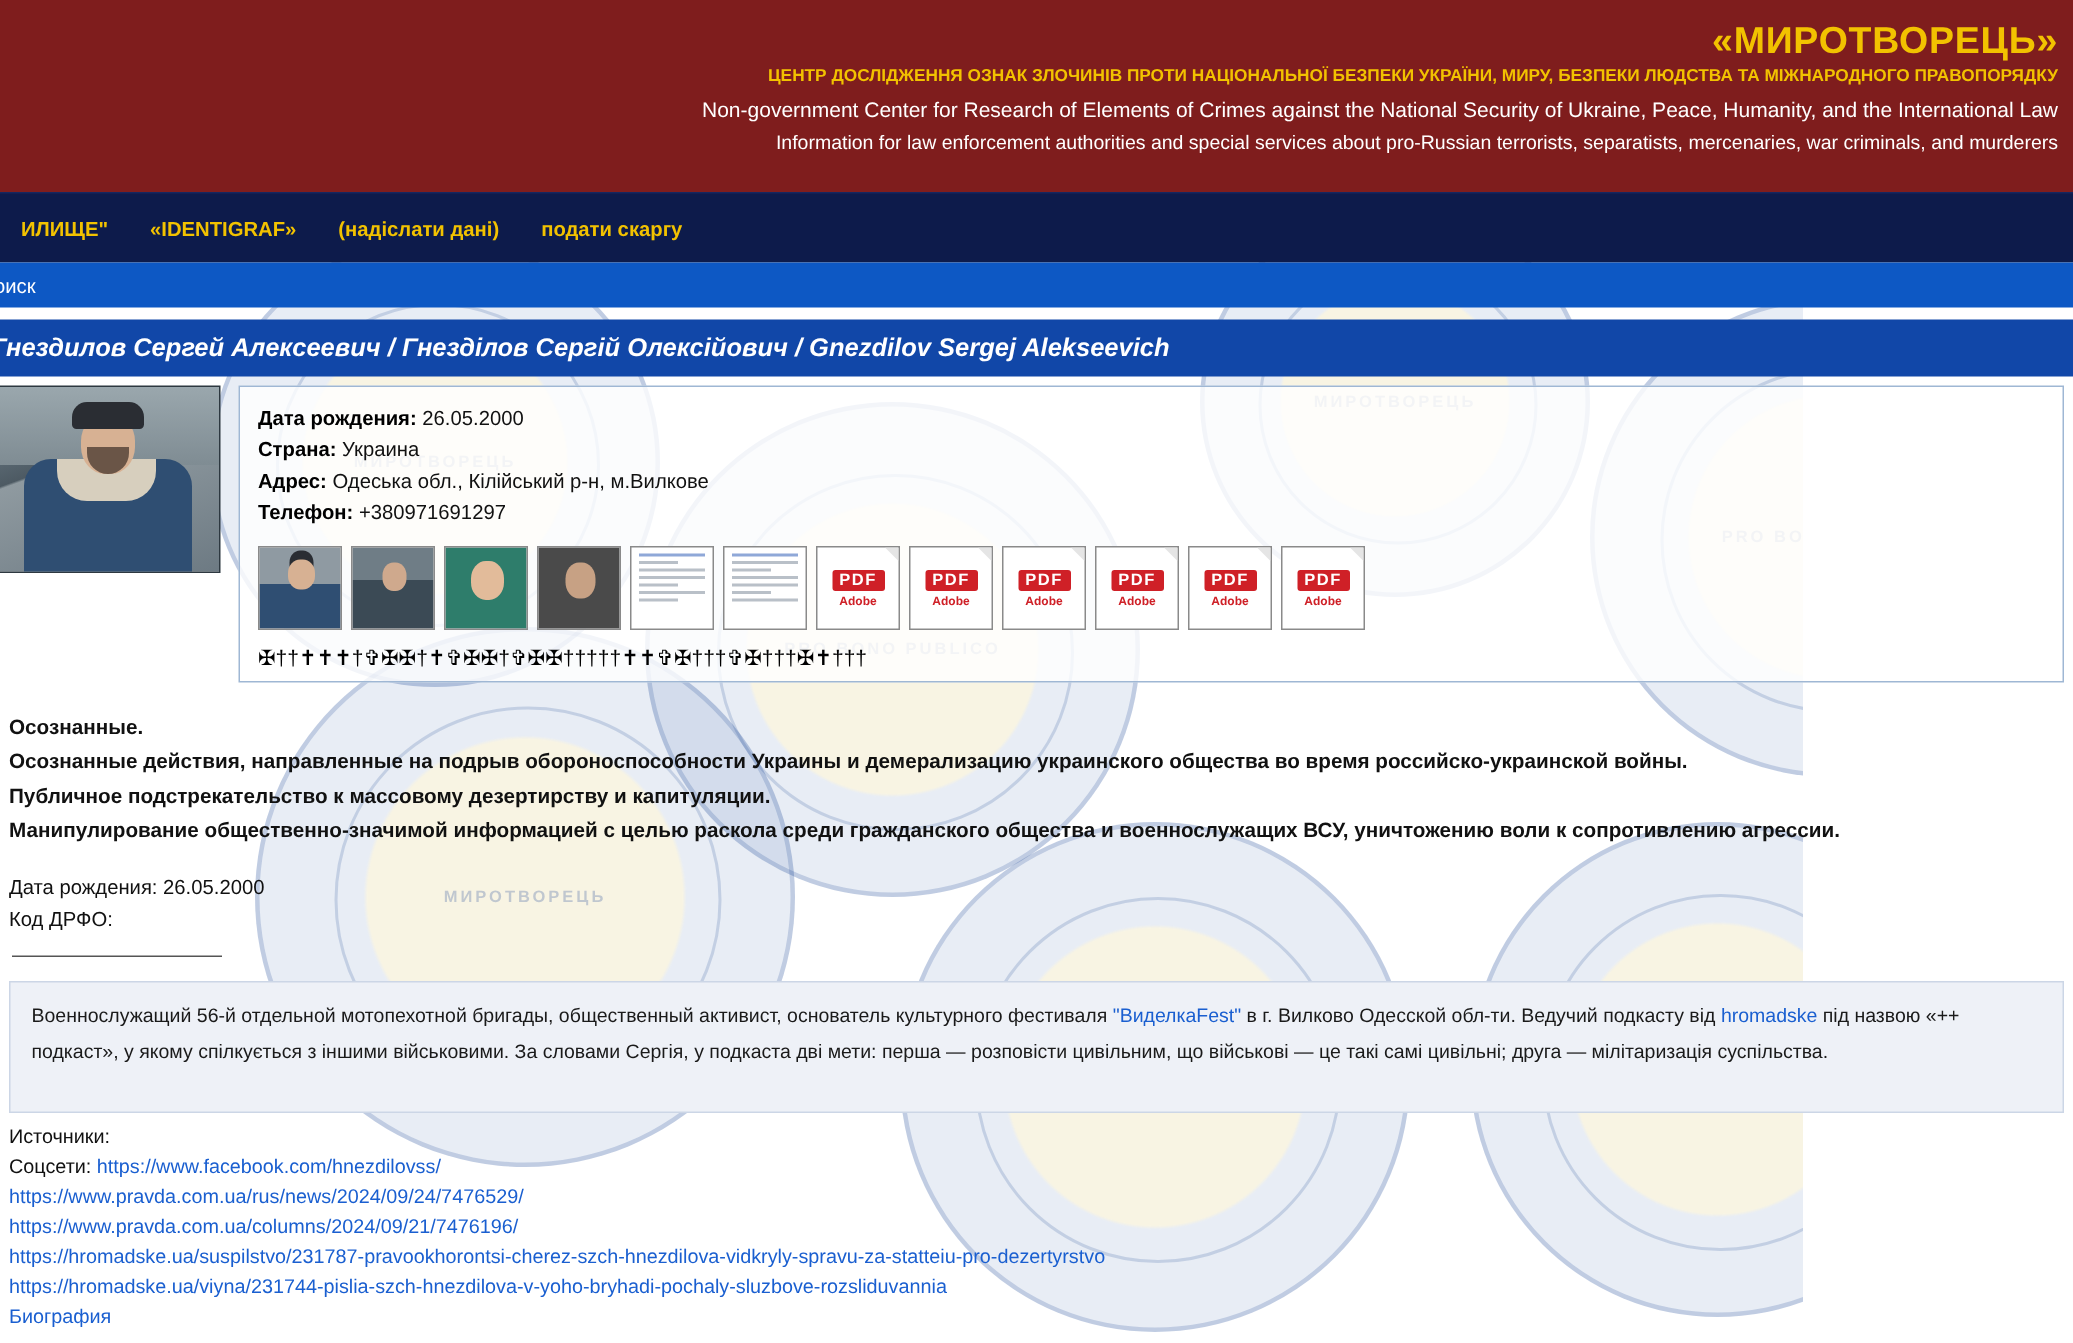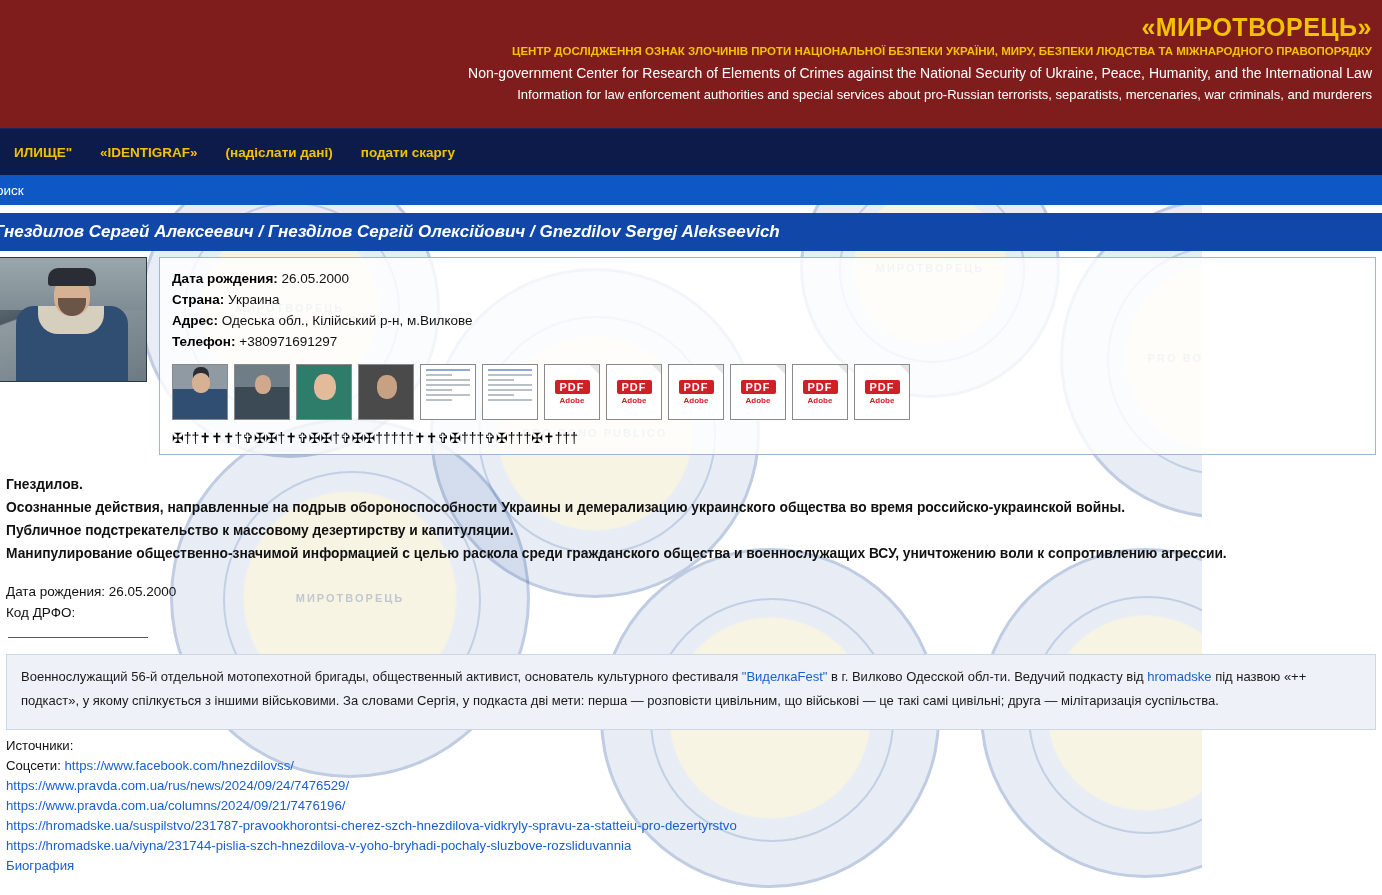--- a/index.html
+++ b/index.html
@@ -297,21 +297,21 @@
     margin: 14px 0 0 2px;
   }
 
   
   .bio-box {
     position: relative;
     z-index: 2;
     margin: 16px 6px 0 6px;
     background: #eef1f7;
     border: 1px solid #ccd6e6;
-    padding: 10px 14px 16px 14px;
+    padding: 10px 14px 28px 14px;
     font-size: 13px;
     color: #1a1a1a;
     line-height: 24px;
   }
   .bio-box a { color: #1a5fd0; text-decoration: none; }
 
   
   .links-block {
     position: relative;
     z-index: 2;
@@ -453,21 +453,21 @@
           <div class="pdf-badge">PDF</div>
           <div class="pdf-sub">Adobe</div>
         </div>
       </div>
 
       <div class="crosses">✠††✝✝✝†✞✠✠†✝✞✠✠†✞✠✠†††††✝✝✞✠†††✞✠†††✠✝†††</div>
     </div>
   </div>
 
   <div class="accusations">
-    <div class="acc-line">Гнездилов.</div>
+    <div class="acc-line">Осознанные.</div>
     <div class="acc-line">Осознанные действия, направленные на подрыв обороноспособности Украины и демерализацию украинского общества во время российско-украинской войны.</div>
     <div class="acc-line">Публичное подстрекательство к массовому дезертирству и капитуляции.</div>
     <div class="acc-line">Манипулирование общественно-значимой информацией с целью раскола среди гражданского общества и военнослужащих ВСУ, уничтожению воли к сопротивлению агрессии.</div>
   </div>
 
   <div class="birth-block">
     <div class="birth-line">Дата рождения: 26.05.2000</div>
     <div class="birth-line">Код ДРФО:</div>
     <div class="hr-short"></div>
   </div>

